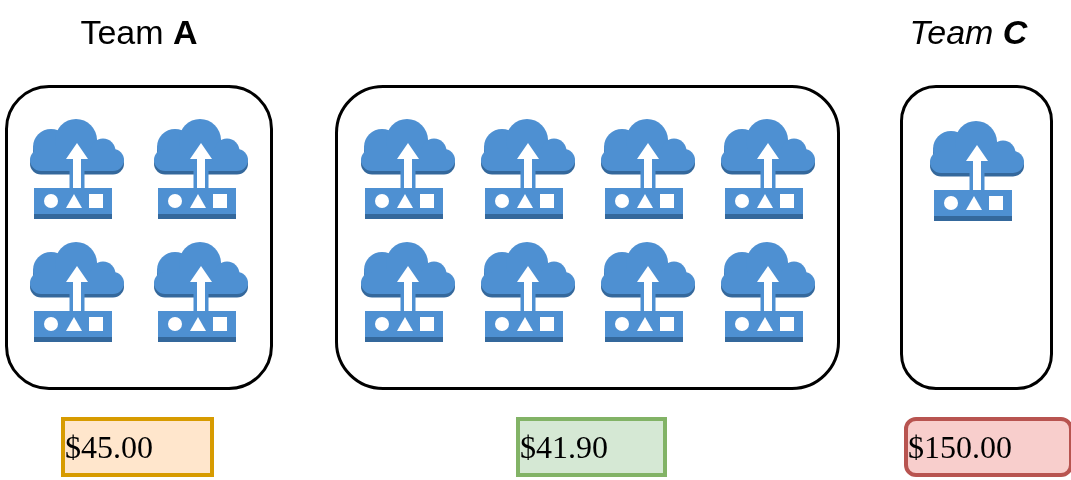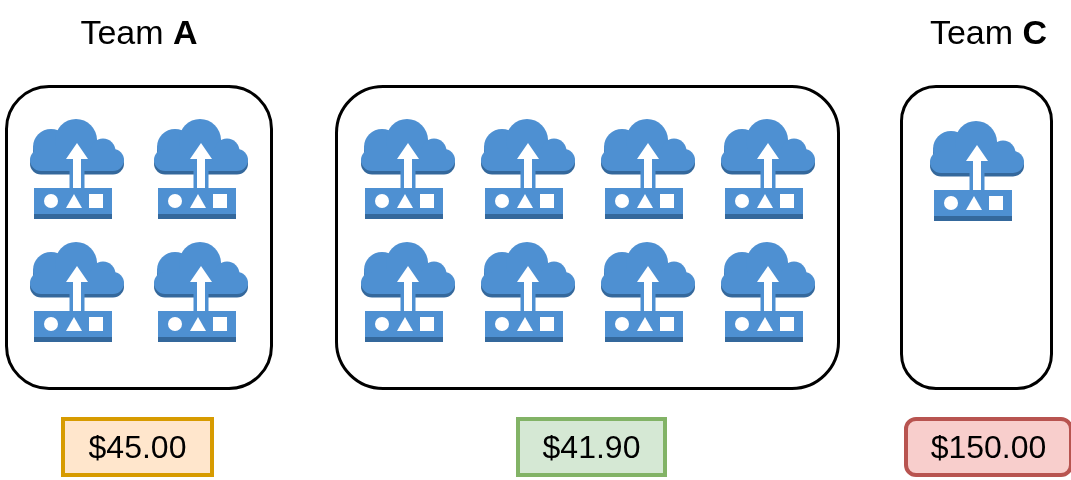--- a/index.html
+++ b/index.html
@@ -39,28 +39,28 @@
     flex:0 0 auto;
   }
   .price{
     position:absolute;
     top:417px;
     height:60px;
     box-sizing:border-box;
     border:4px solid #000;
     display:flex;
     align-items:center;
-    justify-content:center;
     font-size:32px;
     color:#000;
+    font-family:Liberation Serif, serif;
   }
   
   .title-a{left:5px;width:268px;}
   .title-b{left:335px;width:505px;}
-  .title-c{left:912px;width:153px;}
+  .title-c{left:892px;width:153px;font-style:italic;}
   .box-a{left:5px;width:268px;border-radius:44px;padding-top:31px;column-gap:30px;row-gap:23px;}
   .box-b{left:335px;width:505px;border-radius:48px;padding-top:31px;column-gap:26px;row-gap:23px;}
   .box-c{left:900px;width:153px;border-radius:36px;padding-top:33px;}
   .price-a{left:61px;width:153px;}
   .price-b{left:516px;width:151px;}
   .price-c{left:904px;width:169px;border-radius:12px;}
 </style>
 </head>
 <body>
 

